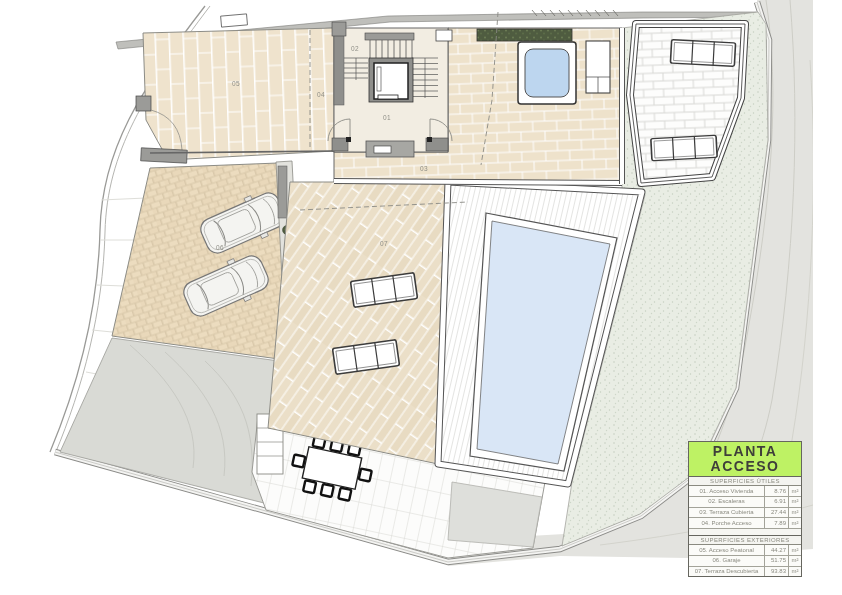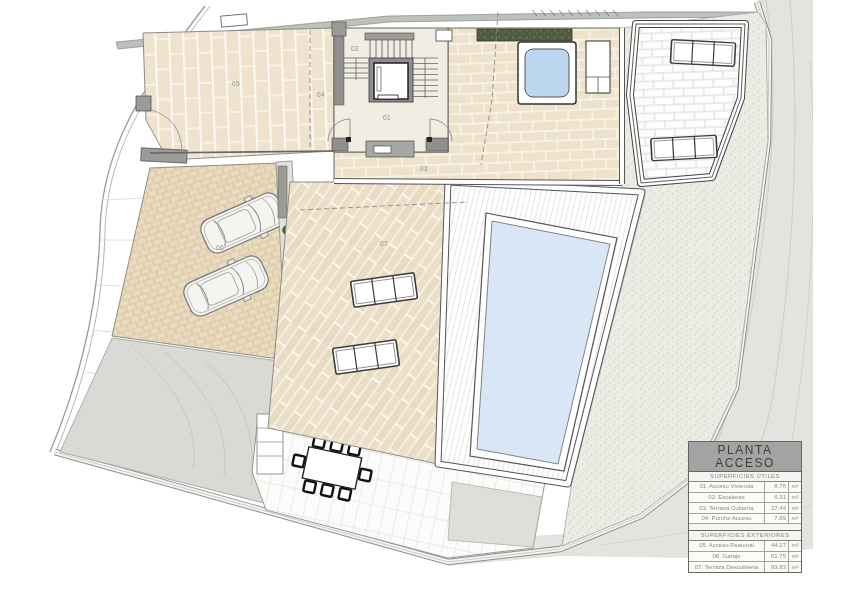--- a/index.html
+++ b/index.html
@@ -2,22 +2,22 @@
 <html><head>
 <meta charset="utf-8">
 <style>
   html,body{margin:0;padding:0;background:#fff;}
   #stage{position:relative;width:842px;height:595px;background:#ffffff;overflow:hidden;
          font-family:"Liberation Sans",sans-serif;}
   svg text{font-family:"Liberation Sans",sans-serif;fill:#8f8f87;font-size:6.5px;letter-spacing:.5px;}
   
   .legend{position:absolute;left:688px;top:441px;width:112px;border:1px solid #66665f;
           background:#f6f6f2;font-size:6px;color:#8c8c82;line-height:1.1;}
-  .lg-title{font-size:12px;font-weight:normal;color:#3f3f3a;text-align:center;padding:2px 0 1px;
-            border-bottom:1px solid #66665f;letter-spacing:1.5px;background:#a3a3a3;}
+  .lg-title{font-size:14px;font-weight:bold;color:#3f3f3a;text-align:center;padding:2px 0 1px;
+            border-bottom:1px solid #66665f;letter-spacing:1.5px;background:#bef264;}
   .lg-head{text-align:center;padding:1px 0;border-bottom:1px solid #8a8a80;letter-spacing:.4px;background:#f4f4f0;}
   .lg-row{display:grid;grid-template-columns:1fr 24px 13px;border-bottom:1px solid #a3a399;background:#fbfbf8;}
   .lg-row span{padding:1.5px 2px;text-align:center;white-space:nowrap;overflow:hidden;}
   .lg-row .v{border-left:1px solid #a3a399;text-align:right;padding-right:2px;}
   .lg-row .u{border-left:1px solid #a3a399;}
   .lg-gap{height:6px;border-bottom:1px solid #66665f;background:#f6f6f2;}
   .lg-row:last-child{border-bottom:none;}
 </style>
 </head>
 <body>

